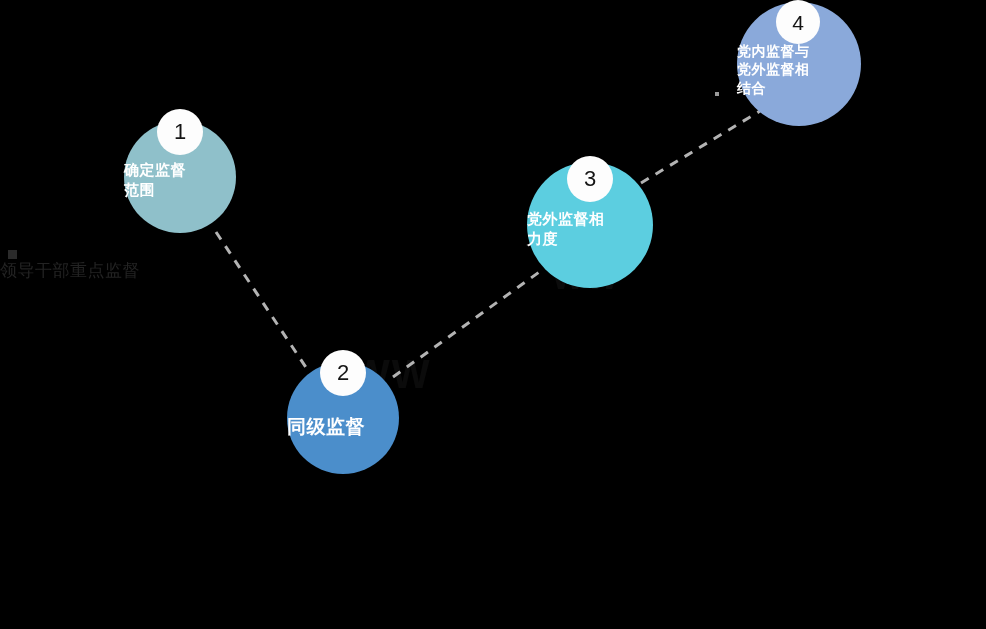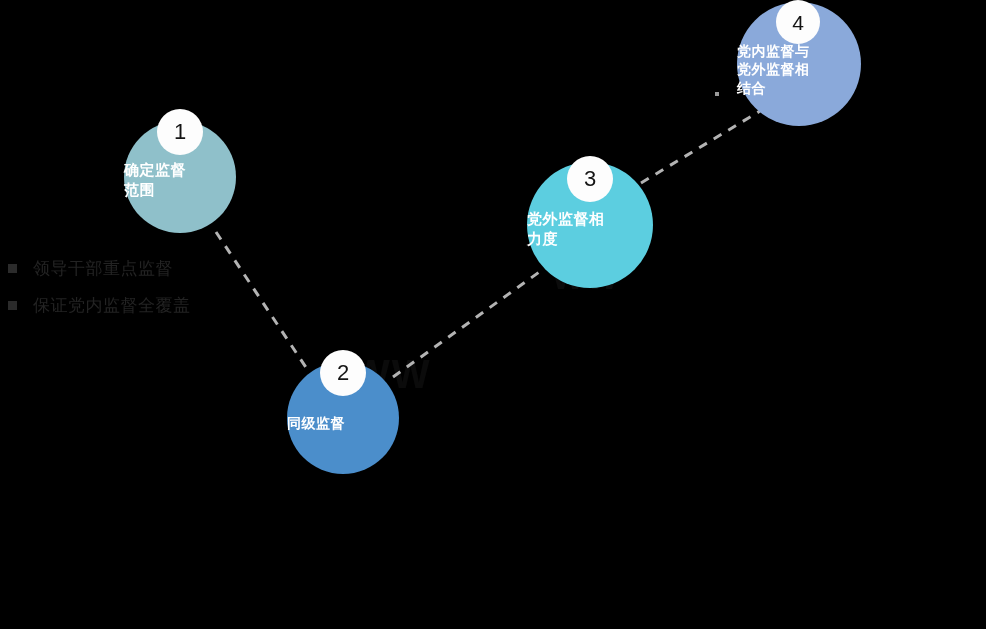--- a/index.html
+++ b/index.html
@@ -58,41 +58,42 @@
     white-space: pre-line;
   }
 
   
   #node-1 { left:124px; top:121px; width:112px; height:112px; background:#8fc0ca; }
   #node-1 .node-badge { left:33px; top:-12px; width:46px; height:46px; font-size:22px; }
   #node-1 .node-label { top:40px; font-size:15px; }
 
   #node-2 { left:287px; top:362px; width:112px; height:112px; background:#4b8ecb; }
   #node-2 .node-badge { left:33px; top:-12px; width:46px; height:46px; font-size:22px; }
-  #node-2 .node-label { top:52px; font-size:14px; }
+  #node-2 .node-label { top:52px; font-size:19px; }
 
   #node-3 { left:527px; top:162px; width:126px; height:126px; background:#5ccee0; }
   #node-3 .node-badge { left:40px; top:-6px; width:46px; height:46px; font-size:22px; }
   #node-3 .node-label { top:48px; font-size:15px; }
 
   #node-4 { left:737px; top:2px; width:124px; height:124px; background:#8aa9da; }
   #node-4 .node-badge { left:39px; top:-2px; width:44px; height:44px; font-size:21px; }
   #node-4 .node-label { top:40px; font-size:14px; }
 
   
   #bullet-list {
     position: absolute;
     left: 0px;
     top: 250px;
     width: 240px;
   }
   .bullet-row {
     display: flex;
-    align-items: center;
+    align-items: flex-start;
     height: 37px;
+    flex-direction: column;
   }
   .bullet-marker {
     width: 9px;
     height: 9px;
     background: #2b2b2b;
     margin-left: 8px;
     margin-right: 16px;
     flex: 0 0 auto;
   }
   .bullet-text {
@@ -160,19 +161,15 @@
     <div class="node-label">党内监督与
 党外监督相
 结合</div>
   </div>
 
   <div id="bullet-list">
     <div class="bullet-row">
       <span class="bullet-marker"></span>
       <span class="bullet-text">领导干部重点监督</span>
     </div>
-    <div class="bullet-row">
-      <span class="bullet-marker"></span>
-      <span class="bullet-text">保证党内监督全覆盖</span>
-    </div>
   </div>
 
 </div>
 
 </body></html>

